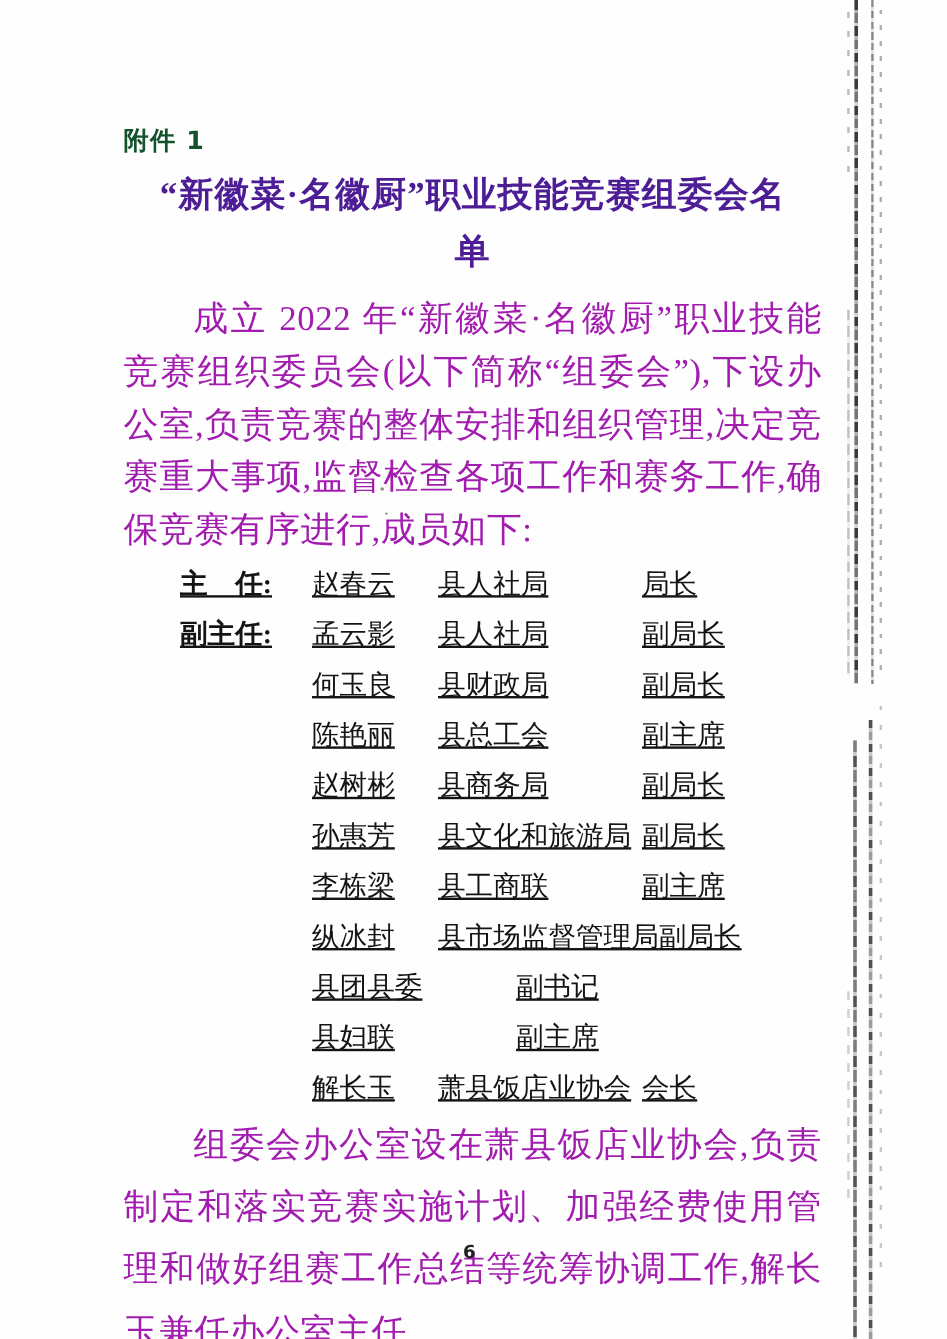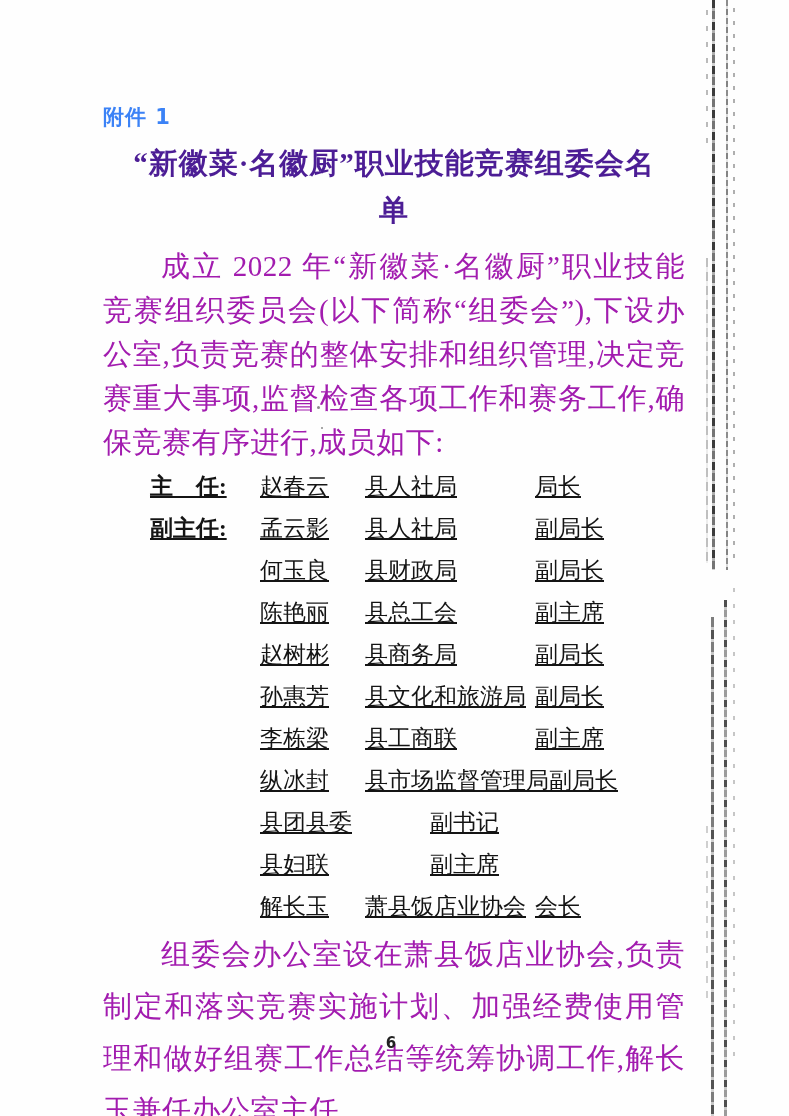--- a/index.html
+++ b/index.html
@@ -11,21 +11,21 @@
     font-family:"Liberation Serif","DejaVu Serif",serif;
     color:#141414;
   }
   .page{position:absolute;inset:0;background:#fefefe;}
   .content{
     position:absolute;left:103px;top:0;width:582px;
   }
   .attachment{
     margin-top:102px;
     font-family:"DejaVu Sans","Liberation Sans",sans-serif;
-    font-weight:bold;font-size:21px;line-height:30px;color:#3b82f6;
+    font-weight:bold;font-size:21px;line-height:30px;color:#14532d;
     letter-spacing:1px;
   }
   .title{
     margin-top:8px;
     text-align:center;
     font-weight:bold;
     font-size:29px;line-height:47px;
     letter-spacing:1px;color:#4c1d95;
   }
   .title span{display:block;}

